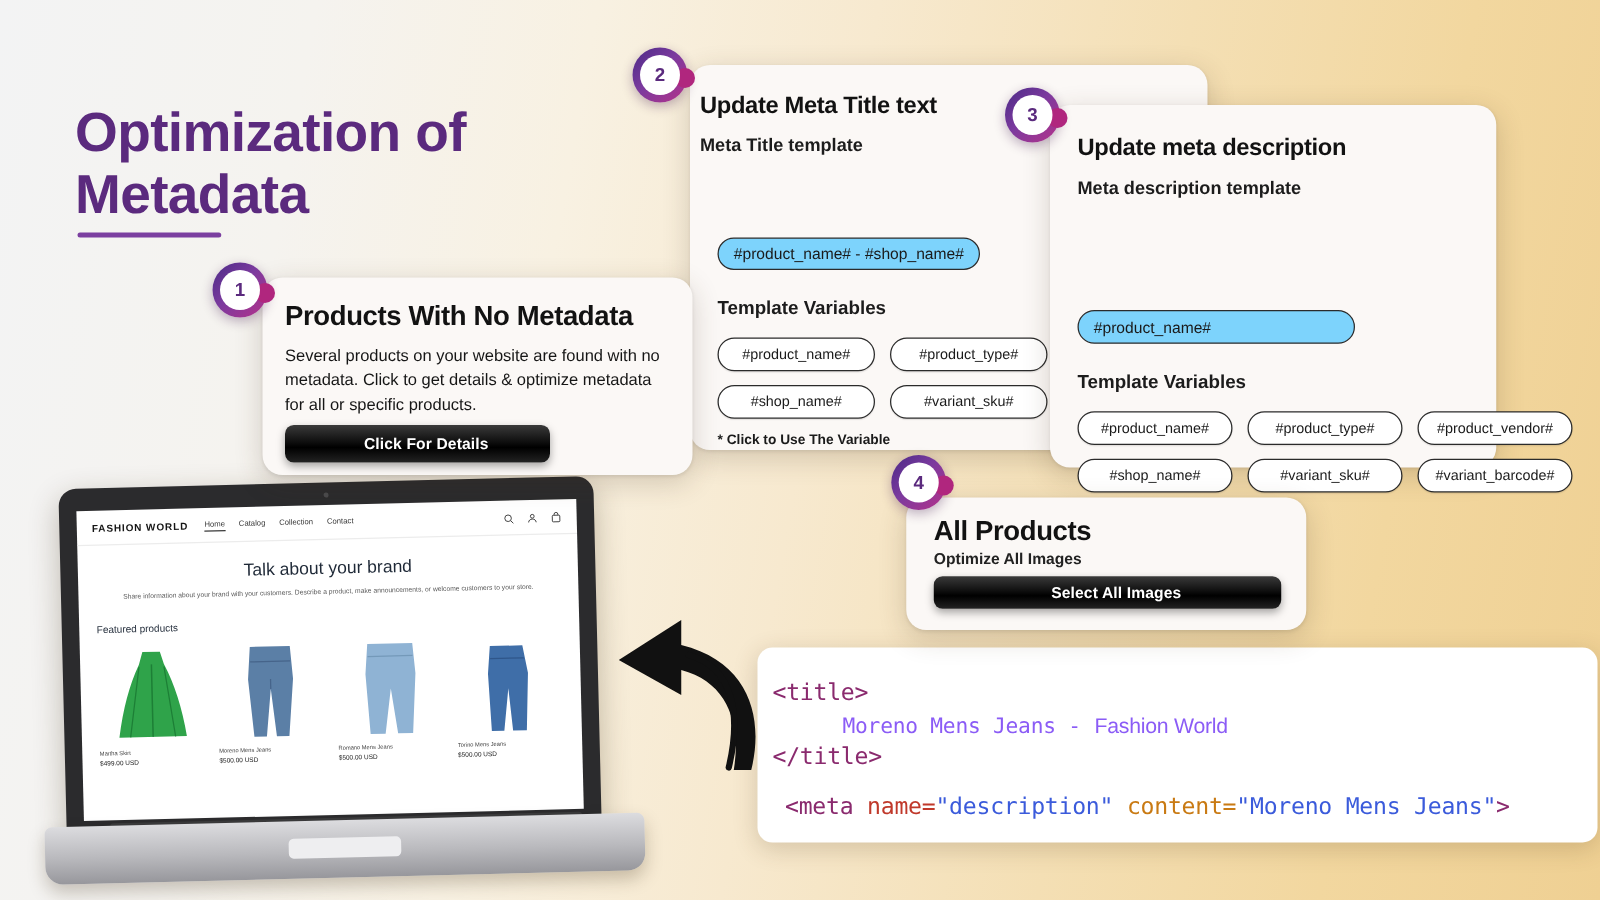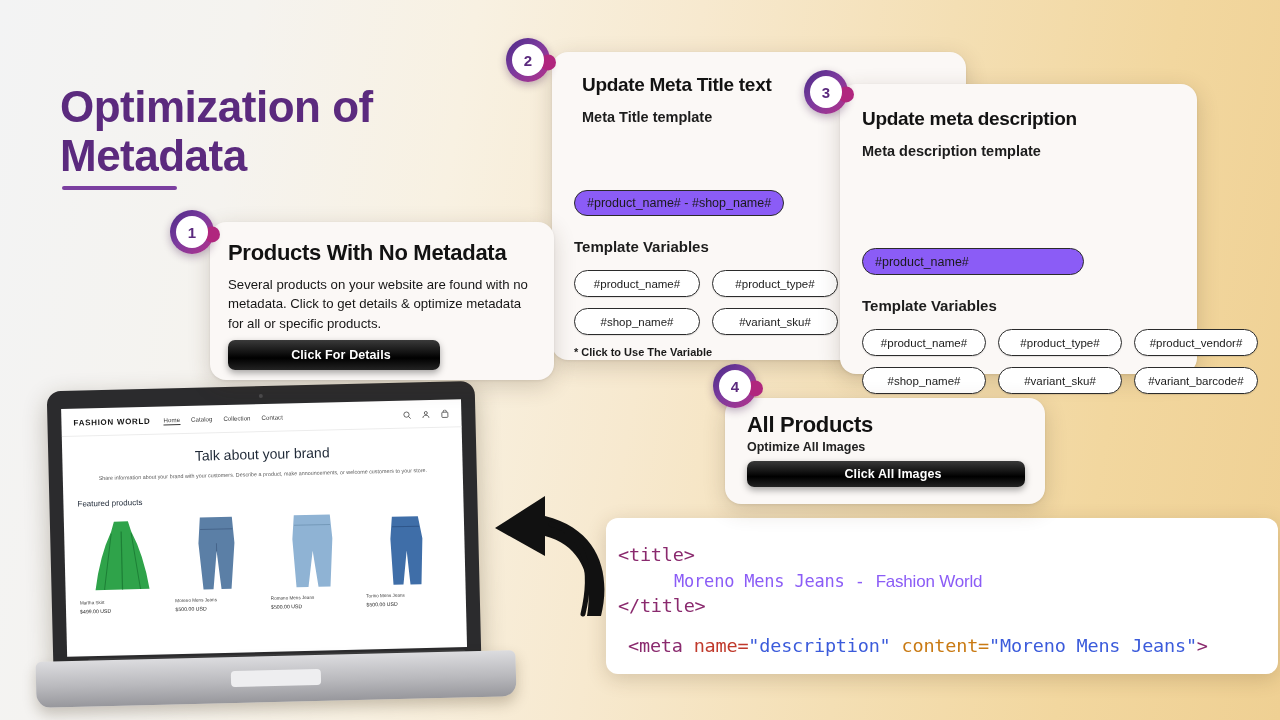--- a/index.html
+++ b/index.html
@@ -46,21 +46,21 @@
   }
   .badge-inner {
     width: 32px; height: 32px; border-radius: 50%; background: #ffffff;
     display: flex; align-items: center; justify-content: center;
     font-size: 15px; font-weight: 700; color: #5b2a7e;
   }
 
   
   .field {
     display: inline-flex; align-items: center;
-    border: 1.4px solid #2b2b2b; border-radius: 16px; background: #8b5cf6;
+    border: 1.4px solid #2b2b2b; border-radius: 16px; background: #7dd3fc;
     padding: 0 12px; font-size: 12.5px; color: #1a1a1a; white-space: nowrap;
   }
   .pill {
     display: inline-flex; align-items: center; justify-content: center;
     border: 1.4px solid #2b2b2b; border-radius: 14px; background: #ffffff;
     font-size: 11.5px; color: #1a1a1a; white-space: nowrap;
     box-shadow: 0 1px 1px rgba(0,0,0,0.10);
   }
   .hint { font-size: 11px; font-weight: 700; color: #1b1b1b; }
 
@@ -287,21 +287,21 @@
   <div style="height:14px;"></div>
   <div style="padding-left:10px;">
     <span class="c-tag">&lt;meta</span><span> </span><span class="c-attr">name=</span><span class="c-str">"description"</span><span> </span><span class="c-orange">content=</span><span class="c-str">"Moreno Mens Jeans"</span><span class="c-tag">&gt;</span>
   </div>
 </div>
 
 <div class="badge" style="left:506px; top:38px;">
   <div class="badge-inner">2</div>
 </div>
 <div class="card" id="card2">
-  <div style="padding:0 0 0 22px;">
+  <div style="padding:0 0 0 0;">
     <div class="card-title">Update Meta Title text</div>
     <div class="card-sub">Meta Title template</div>
   </div>
   <div class="field" style="left:22px;">#product_name# - #shop_name#</div>
   <div class="tv" style="left:22px;">Template Variables</div>
   <div class="prow" style="left:22px; top:218px;">
     <div class="pill">#product_name#</div>
     <div class="pill">#product_type#</div>
     <div class="pill">#product_vendor#</div>
   </div>
@@ -341,17 +341,17 @@
   <div class="hint">* Click to Use The Variable</div>
   <button class="btn-dark">Save Changes</button>
 </div>
 <div class="badge" style="left:804px; top:70px;">
   <div class="badge-inner">3</div>
 </div>
 
 <div class="card" id="card4">
   <div class="card-title">All Products</div>
   <div class="card-sub">Optimize All Images</div>
-  <button class="btn-dark">Click All Images</button>
+  <button class="btn-dark">Select All Images</button>
 </div>
 <div class="badge" style="left:713px; top:364px;">
   <div class="badge-inner">4</div>
 </div>
 
 </body></html>

